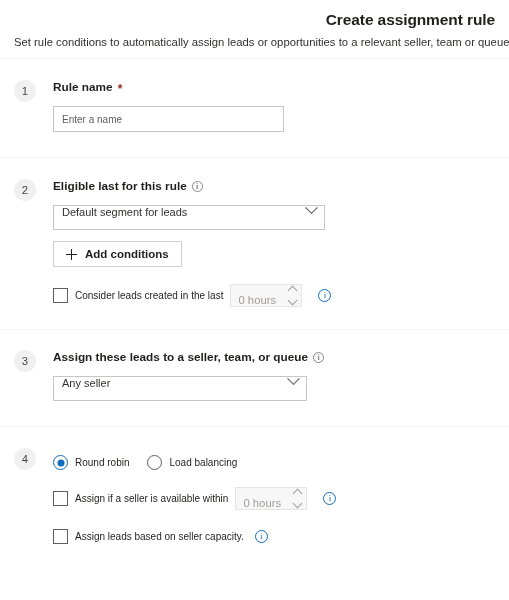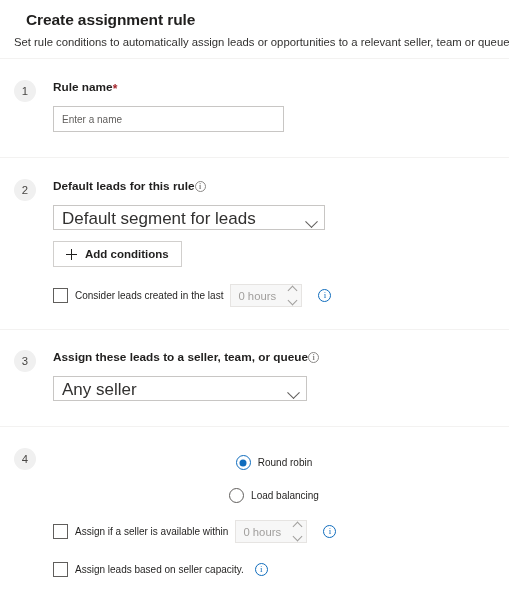--- a/index.html
+++ b/index.html
@@ -15,20 +15,21 @@
 
   
   .header { padding: 8px 14px 0 14px; }
   .page-title {
     font-size: 15.5px;
     font-weight: 600;
     color: #201f1e;
     letter-spacing: -0.1px;
     line-height: 20px;
     margin: 2px 0 5px 12px;
+    text-align: right;
   }
   .page-subtitle {
     font-size: 11.3px;
     color: #323130;
     line-height: 15px;
     white-space: nowrap;
   }
   .divider {
     height: 1px;
     background: #f3f2f1;
@@ -56,20 +57,21 @@
   }
   .body-col { flex: 1 1 auto; padding-left: 12px; }
 
   .sec-title {
     font-size: 11.8px;
     font-weight: 700;
     color: #201f1e;
     line-height: 16px;
     display: flex;
     align-items: center;
+    gap: 5px;
     white-space: nowrap;
   }
   .req-star { color: #a4262c; font-size: 12px; line-height: 8px; position: relative; top: 2px; }
 
   
   .info {
     display: inline-block;
     width: 11px; height: 11px;
     border-radius: 50%;
     border: 1px solid #8a8886;
@@ -98,24 +100,24 @@
     align-items: center;
     padding: 0 8px;
     font-size: 10px;
     color: #605e5c;
   }
   .dropdown {
     height: 25px;
     border: 1px solid #c8c6c4;
     background: #fff;
     display: flex;
-    align-items: flex-end;
+    align-items: flex-start;
     justify-content: space-between;
     padding: 0 8px 0 8px;
-    font-size: 17px;
+    font-size: 11px;
     color: #323130;
   }
   .chev {
     width: 9px; height: 9px;
     border-right: 1.2px solid #605e5c;
     border-bottom: 1.2px solid #605e5c;
     transform: rotate(45deg) translate(-2px,-2px);
     flex: 0 0 9px;
   }
   .btn {
@@ -162,21 +164,21 @@
     white-space: nowrap;
   }
 
   
   .spinner {
     width: 72px;
     height: 23px;
     border: 1px solid #e6e4e2;
     background: #f7f7f7;
     display: flex;
-    align-items: center;
+    align-items: flex-end;
     flex: 0 0 72px;
   }
   .spinner .val {
     flex: 1 1 auto;
     font-size: 11.3px;
     color: #a19f9d;
     padding-left: 7px;
   }
   .spin-btns {
     width: 17px;
@@ -249,21 +251,21 @@
   </div>
 </div>
 <div class="divider" style="margin-top:25px;"></div>
 
 <div class="section" style="padding-top:20px;">
   <div class="badge-col">
     <div class="badge">2</div>
   </div>
   <div class="body-col">
     <div class="sec-title">
-      <span>Default leads for this rule</span>
+      <span>Eligible last for this rule</span>
       <span class="info"></span>
     </div>
 
     <div class="dropdown" style="width:272px;margin-top:11px;">
       <span>Default segment for leads</span>
       <span class="chev"></span>
     </div>
 
     <div style="margin-top:11px;">
       <div class="btn">
@@ -305,21 +307,21 @@
 </div>
 <div class="divider" style="margin-top:25px;"></div>
 
 <div class="section" style="padding-top:20px;">
   <div class="badge-col">
     <div class="badge">4</div>
   </div>
   <div class="body-col">
 
 
-    <div class="radio-row" style="margin-top:8px;flex-direction:column;">
+    <div class="radio-row" style="margin-top:8px;">
       <span class="radio-item">
         <span class="radio checked"></span>
         <span class="row-label">Round robin</span>
       </span>
       <span class="radio-item">
         <span class="radio"></span>
         <span class="row-label">Load balancing</span>
       </span>
     </div>
 

